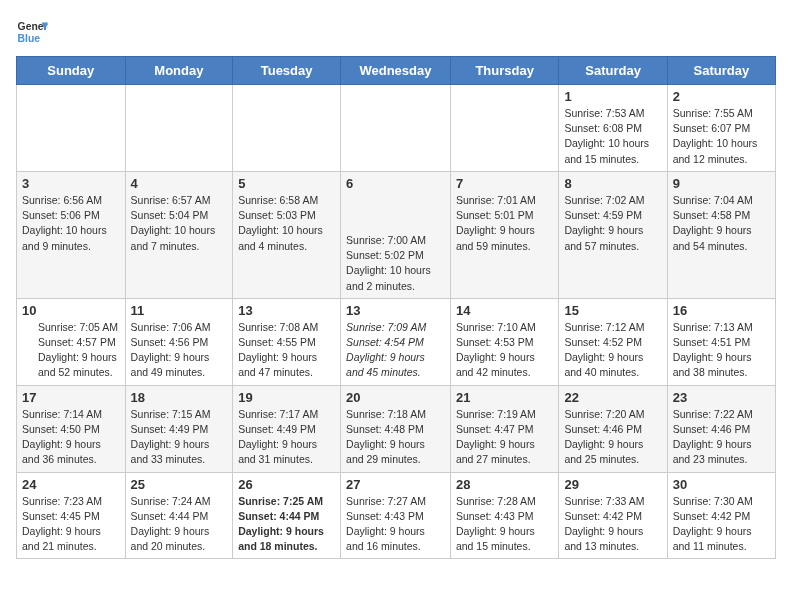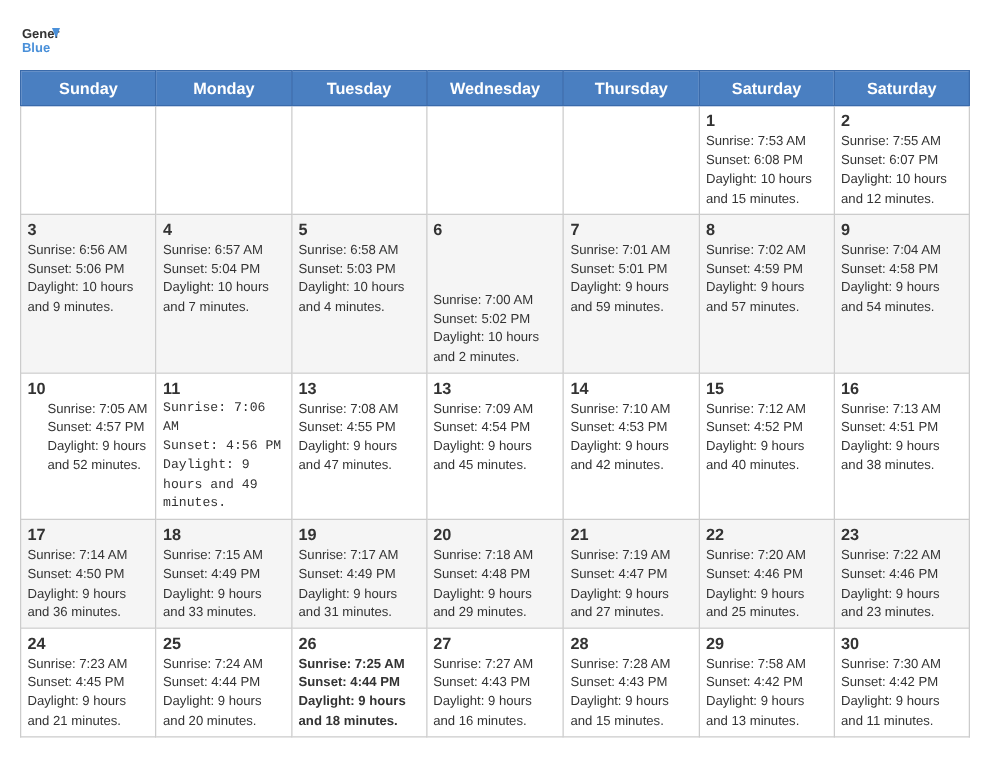--- a/index.html
+++ b/index.html
@@ -174,33 +174,33 @@
       </tr>
       <tr>
         <td>
           <span class="day-num">10</span>
           <div class="day-info" style="white-space: pre-line; margin-left: 16px;">Sunrise: 7:05 AM
 Sunset: 4:57 PM
 Daylight: 9 hours and 52 minutes.</div>
         </td>
         <td>
           <span class="day-num">11</span>
-          <div class="day-info" style="white-space: pre-line; font-family: Liberation Mono, monospace;">Sunrise: 7:06 AM
+          <div class="day-info" style="white-space: pre-line;">Sunrise: 7:06 AM
 Sunset: 4:56 PM
 Daylight: 9 hours and 49 minutes.</div>
         </td>
         <td>
           <span class="day-num">13</span>
           <div class="day-info" style="white-space: pre-line;">Sunrise: 7:08 AM
 Sunset: 4:55 PM
 Daylight: 9 hours and 47 minutes.</div>
         </td>
         <td>
           <span class="day-num">13</span>
-          <div class="day-info" style="white-space: pre-line;">Sunrise: 7:09 AM
+          <div class="day-info" style="white-space: pre-line; font-style: italic;">Sunrise: 7:09 AM
 Sunset: 4:54 PM
 Daylight: 9 hours and 45 minutes.</div>
         </td>
         <td>
           <span class="day-num">14</span>
           <div class="day-info" style="white-space: pre-line;">Sunrise: 7:10 AM
 Sunset: 4:53 PM
 Daylight: 9 hours and 42 minutes.</div>
         </td>
         <td>
@@ -286,21 +286,21 @@
 Daylight: 9 hours and 16 minutes.</div>
         </td>
         <td>
           <span class="day-num">28</span>
           <div class="day-info" style="white-space: pre-line;">Sunrise: 7:28 AM
 Sunset: 4:43 PM
 Daylight: 9 hours and 15 minutes.</div>
         </td>
         <td>
           <span class="day-num">29</span>
-          <div class="day-info" style="white-space: pre-line;">Sunrise: 7:58 AM
+          <div class="day-info" style="white-space: pre-line;">Sunrise: 7:33 AM
 Sunset: 4:42 PM
 Daylight: 9 hours and 13 minutes.</div>
         </td>
         <td>
           <span class="day-num">30</span>
           <div class="day-info" style="white-space: pre-line;">Sunrise: 7:30 AM
 Sunset: 4:42 PM
 Daylight: 9 hours and 11 minutes.</div>
         </td>
       </tr>

